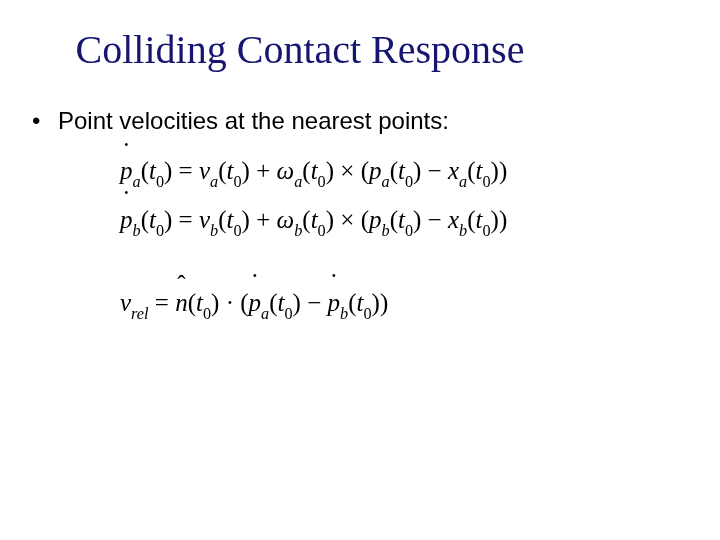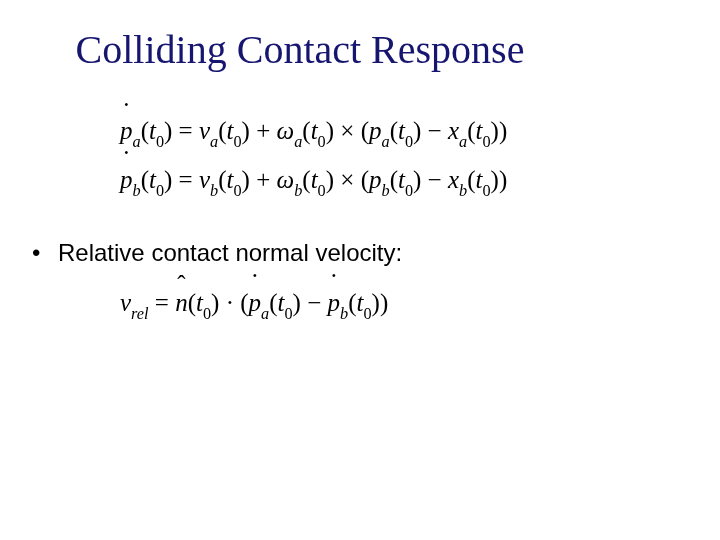--- a/index.html
+++ b/index.html
@@ -77,20 +77,23 @@
     font-size: 1em;
   }
 </style>
 </head>
 <body>
 
 <div class="slide">
 
   <h1 class="title">Colliding Contact Response</h1>
 
+  <div class="bullet">
+    <span>Point velocities at the nearest points:</span>
+  </div>
 
   <div class="eqblock">
     <div>
       <span class="dot">p</span><sub>a</sub><span class="rm">(</span><span>t</span><sub class="sub-rm">0</sub><span class="rm">)</span>
       <span class="rm">=</span>
       <span>v</span><sub>a</sub><span class="rm">(</span><span>t</span><sub class="sub-rm">0</sub><span class="rm">)</span>
       <span class="rm">+</span>
       <span>ω</span><sub>a</sub><span class="rm">(</span><span>t</span><sub class="sub-rm">0</sub><span class="rm">)</span>
       <span class="rm">×</span>
       <span class="rm">(</span><span>p</span><sub>a</sub><span class="rm">(</span><span>t</span><sub class="sub-rm">0</sub><span class="rm">)</span>
@@ -103,23 +106,20 @@
       <span>v</span><sub>b</sub><span class="rm">(</span><span>t</span><sub class="sub-rm">0</sub><span class="rm">)</span>
       <span class="rm">+</span>
       <span>ω</span><sub>b</sub><span class="rm">(</span><span>t</span><sub class="sub-rm">0</sub><span class="rm">)</span>
       <span class="rm">×</span>
       <span class="rm">(</span><span>p</span><sub>b</sub><span class="rm">(</span><span>t</span><sub class="sub-rm">0</sub><span class="rm">)</span>
       <span class="rm">−</span>
       <span>x</span><sub>b</sub><span class="rm">(</span><span>t</span><sub class="sub-rm">0</sub><span class="rm">)</span><span class="rm">)</span>
     </div>
   </div>
 
-  <div class="bullet">
-    <span>Relative contact normal velocity:</span>
-  </div>
 
   <div class="eqblock">
     <div>
       <span>v</span><sub>rel</sub>
       <span class="rm">=</span>
       <span class="hat">n</span><span class="rm">(</span><span>t</span><sub class="sub-rm">0</sub><span class="rm">)</span>
       <span class="rm">·</span>
       <span class="rm">(</span><span class="dot">p</span><sub>a</sub><span class="rm">(</span><span>t</span><sub class="sub-rm">0</sub><span class="rm">)</span>
       <span class="rm">−</span>
       <span class="dot">p</span><sub>b</sub><span class="rm">(</span><span>t</span><sub class="sub-rm">0</sub><span class="rm">)</span><span class="rm">)</span>

